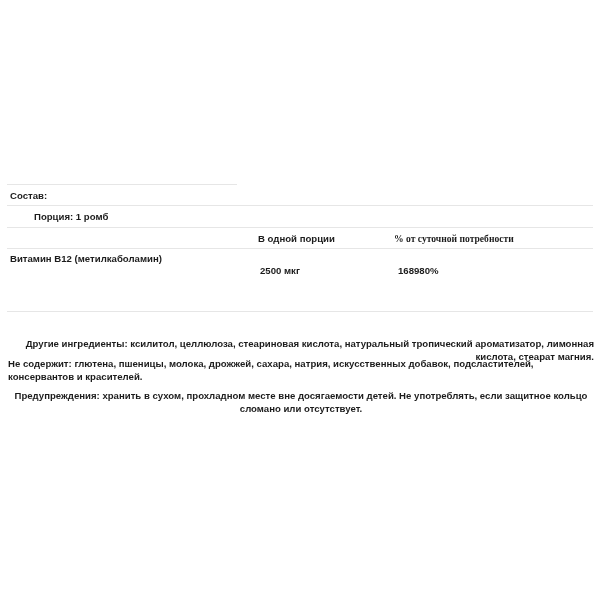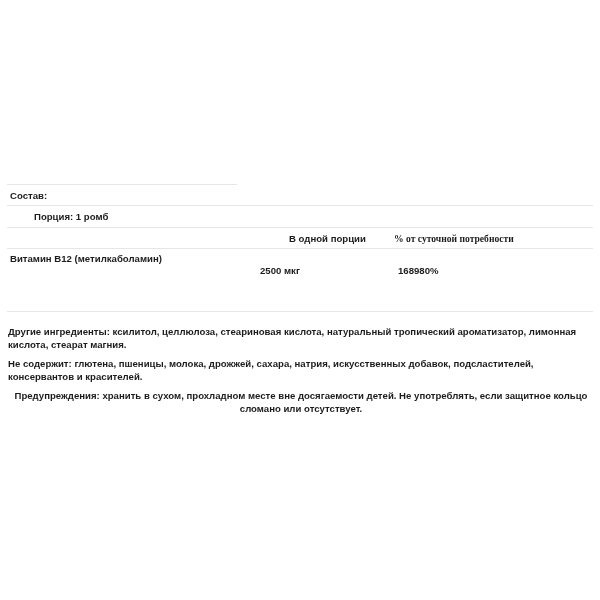--- a/index.html
+++ b/index.html
@@ -14,26 +14,26 @@
   </style>
 </head>
 <body>
 
 <div>
   <div class="hr" style="left:7px; top:184px; width:230px;"></div>
   <div class="t" style="left:10px; top:190px;">Состав:</div>
   <div class="hr" style="left:7px; top:205px; width:586px;"></div>
   <div class="t" style="left:10px; top:211px;margin-left:24px;">Порция: 1 ромб</div>
   <div class="hr" style="left:7px; top:227px; width:586px;"></div>
-  <div class="t" style="left:258px; top:233px;margin-left:31px;">В одной порции</div>
+  <div class="t" style="left:258px; top:233px;">В одной порции</div>
   <div class="t" style="left:394px; top:233px;font-family:Liberation Serif, serif;">% от суточной потребности</div>
   <div class="hr" style="left:7px; top:248px; width:586px;"></div>
   <div>
     <div class="t" style="left:10px; top:253px;">Витамин B12 (метилкаболамин)</div>
     <div class="t" style="left:260px; top:265px;">2500 мкг</div>
     <div class="t" style="left:398px; top:265px;">168980%</div>
   </div>
   <div class="hr" style="left:7px; top:311px; width:586px;"></div>
 </div>
 
-<div class="para" style="top:326px;">Другие ингредиенты: ксилитол, целлюлоза, стеариновая кислота, натуральный тропический ароматизатор, лимонная кислота, стеарат магния.</div>
+<div class="para" style="top:338px;text-align:right;">Другие ингредиенты: ксилитол, целлюлоза, стеариновая кислота, натуральный тропический ароматизатор, лимонная кислота, стеарат магния.</div>
 <div class="para" style="top:358px;">Не содержит: глютена, пшеницы, молока, дрожжей, сахара, натрия, искусственных добавок, подсластителей, консервантов и красителей.</div>
 <div class="para" style="top:390px;text-align:center;">Предупреждения: хранить в сухом, прохладном месте вне досягаемости детей. Не употреблять, если защитное кольцо сломано или отсутствует.</div>
 
 </body></html>

